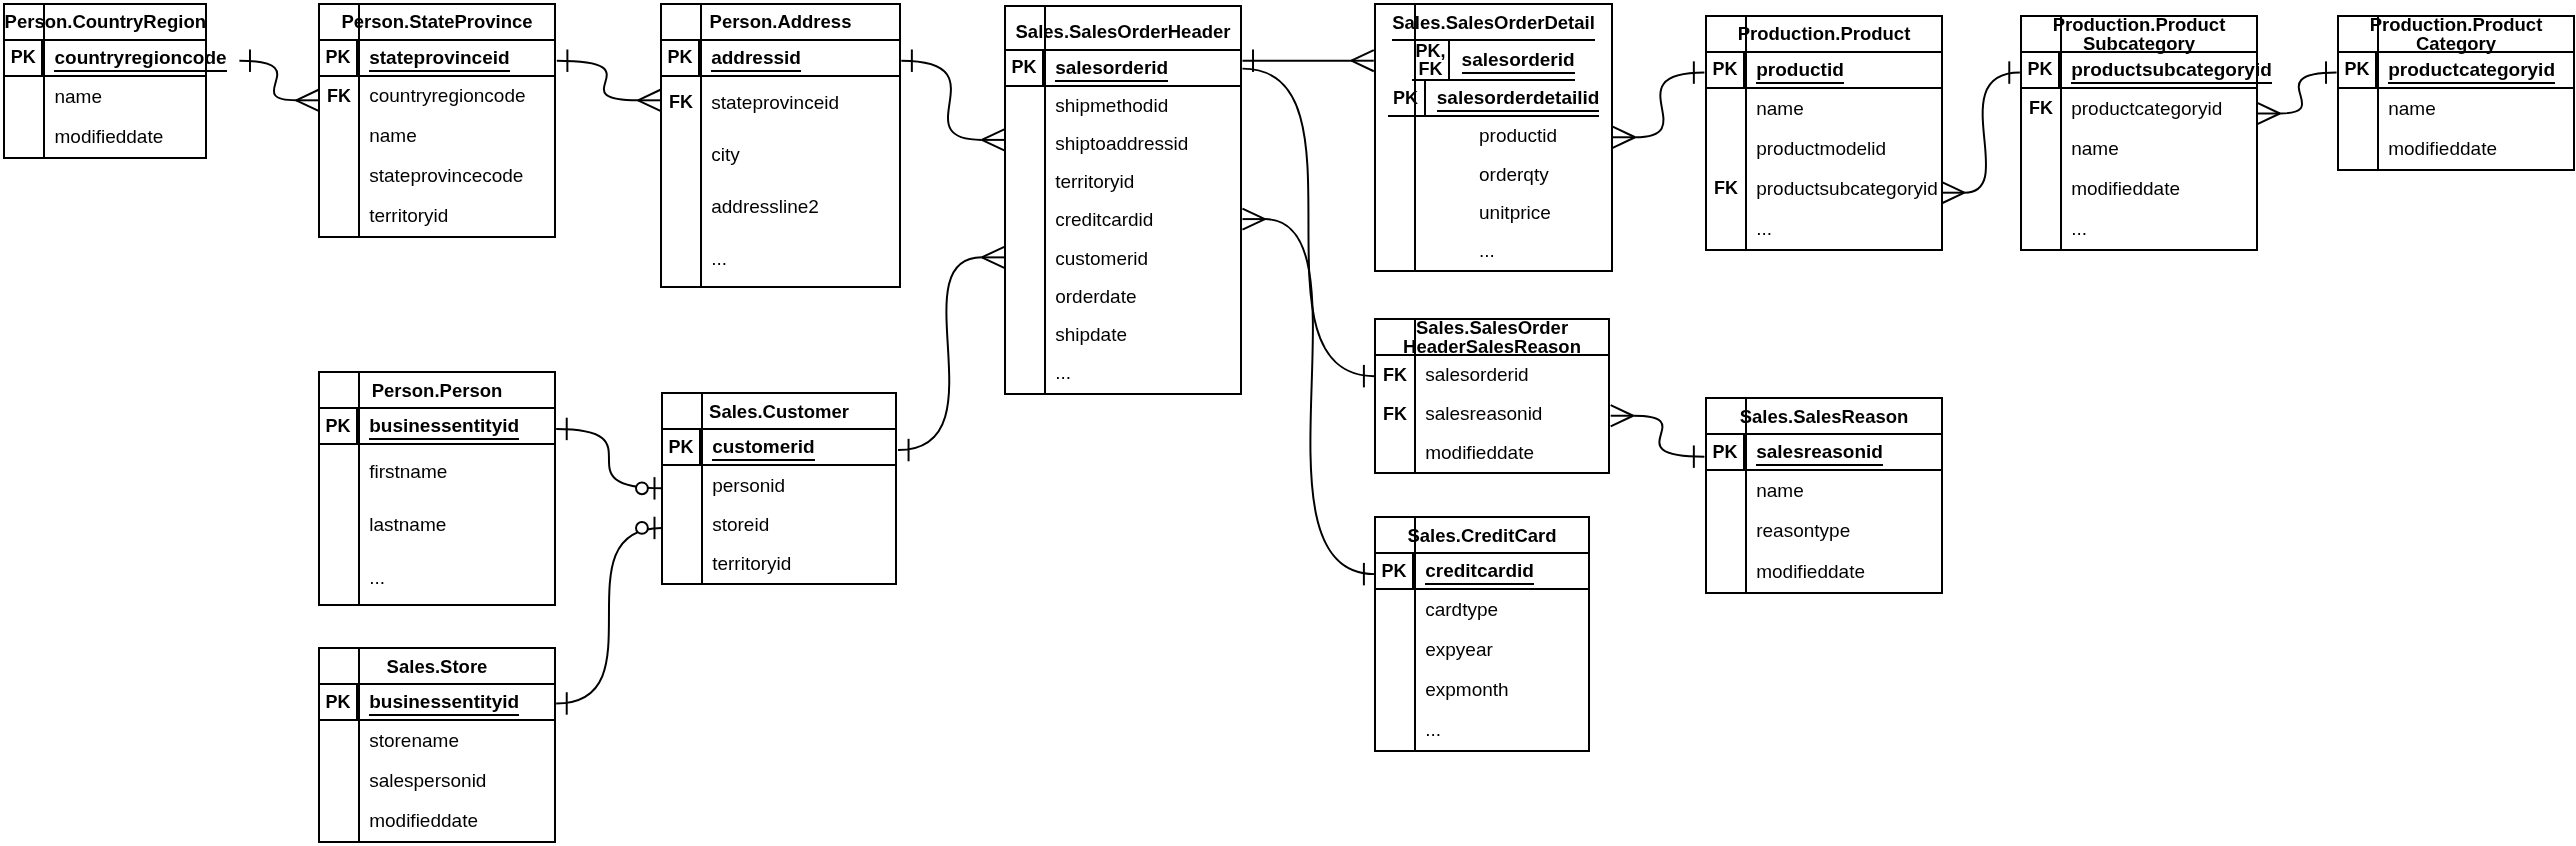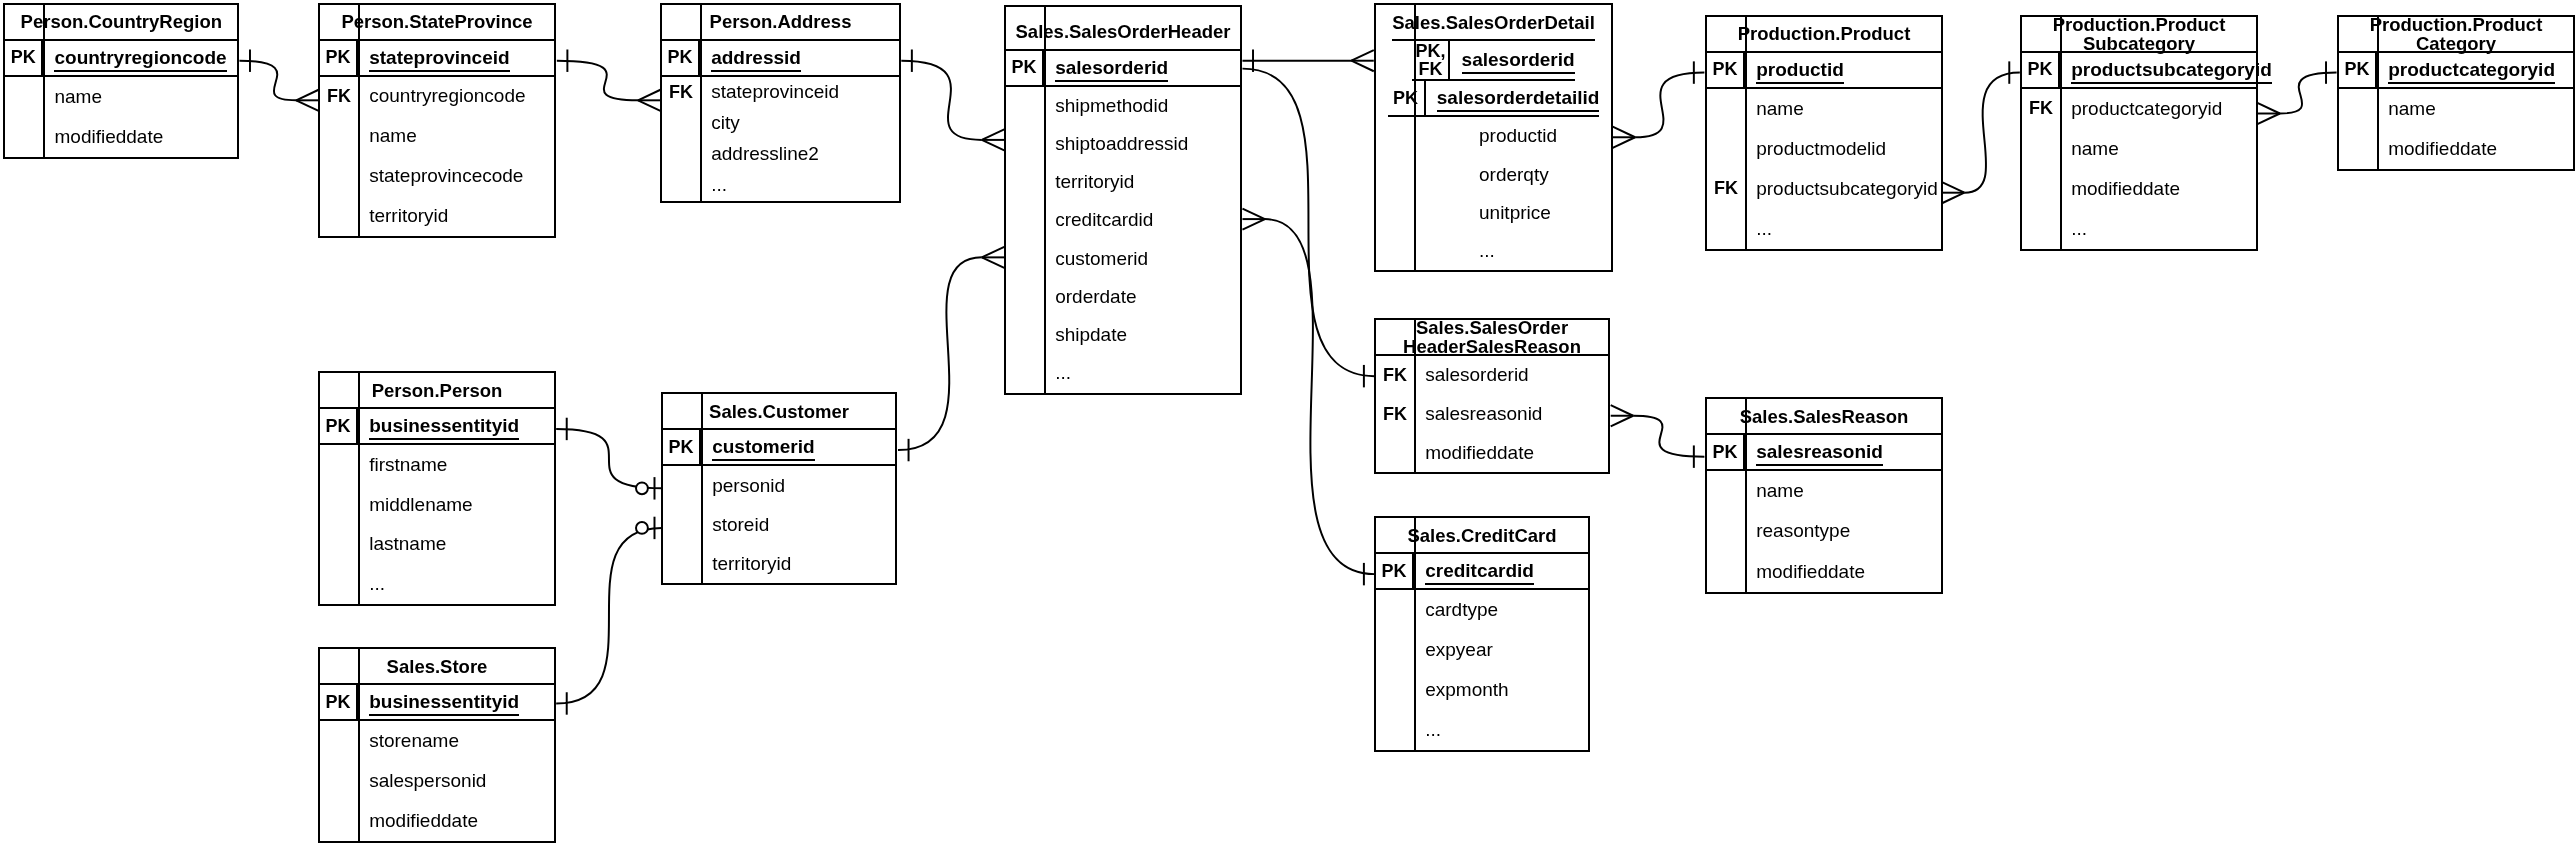--- a/index.html
+++ b/index.html
@@ -154,21 +154,21 @@
         <path d="M 842 1066 C 1002 1066, 842 800, 1002 800" fill="none" stroke="#000000" stroke-width="3"></path>
         <g>
           <line x1="858" y1="1049" x2="858" y2="1083" stroke="#000000" stroke-width="3"></line>
         </g>
         <g>
           <line x1="991" y1="783" x2="991" y2="817" stroke="#000000" stroke-width="3"></line>
           <circle cx="972" cy="800" r="9" fill="#ffffff" stroke="#000000" stroke-width="3"></circle>
         </g>
       </g>
     </svg>
-<div class="table" style="left: 3.3px; top: 2.6px; width: 236px; height: 156px; position: absolute;">
+<div class="table" style="left: 3.3px; top: 2.6px; width: 204px; height: 156px; position: absolute;">
       <div class="t-header" style="height: 36px;">
         <span>Person.CountryRegion</span>
       </div>
       <div class="t-keyrow" style="height: 36px;">
         <div class="kcol">PK</div>
         <div class="frow">
           <div class="fname pk"><span class="pk-underline">countryregioncode</span></div>
         </div>
       </div>
       <div class="t-body">
@@ -206,21 +206,21 @@
           <div class="kcol" style="border-right: none;"></div>
           <div class="fname">stateprovincecode</div>
         </div>
         <div class="b-row">
           <div class="kcol" style="border-right: none;"></div>
           <div class="fname">territoryid</div>
         </div>
       </div>
       <div style="position: absolute; left: 38px; top: 0px; bottom: 0px; width: 2px; background: rgb(0, 0, 0);"></div>
     </div>
-    <div class="table" style="left: 660px; top: 2.6px; width: 241px; height: 200px; position: absolute;">
+    <div class="table" style="left: 660px; top: 2.6px; width: 241px; height: 285px; position: absolute;">
       <div class="t-header" style="height: 36px;">
         <span>Person.Address</span>
       </div>
       <div class="t-keyrow" style="height: 36px;">
         <div class="kcol">PK</div>
         <div class="frow">
           <div class="fname pk"><span class="pk-underline">addressid</span></div>
         </div>
       </div>
       <div class="t-body">
@@ -417,24 +417,20 @@
       <div class="t-keyrow" style="height: 36px;">
         <div class="kcol">PK</div>
         <div class="frow">
           <div class="fname pk"><span class="pk-underline">businessentityid</span></div>
         </div>
       </div>
       <div class="t-body">
         <div class="b-row">
           <div class="kcol" style="border-right: none;"></div>
           <div class="fname">firstname</div>
-        </div>
-        <div class="b-row">
-          <div class="kcol" style="border-right: none;"></div>
-          <div class="fname">middlename</div>
         </div>
         <div class="b-row">
           <div class="kcol" style="border-right: none;"></div>
           <div class="fname">lastname</div>
         </div>
         <div class="b-row">
           <div class="kcol" style="border-right: none;"></div>
           <div class="fname">...</div>
         </div>
       </div>

